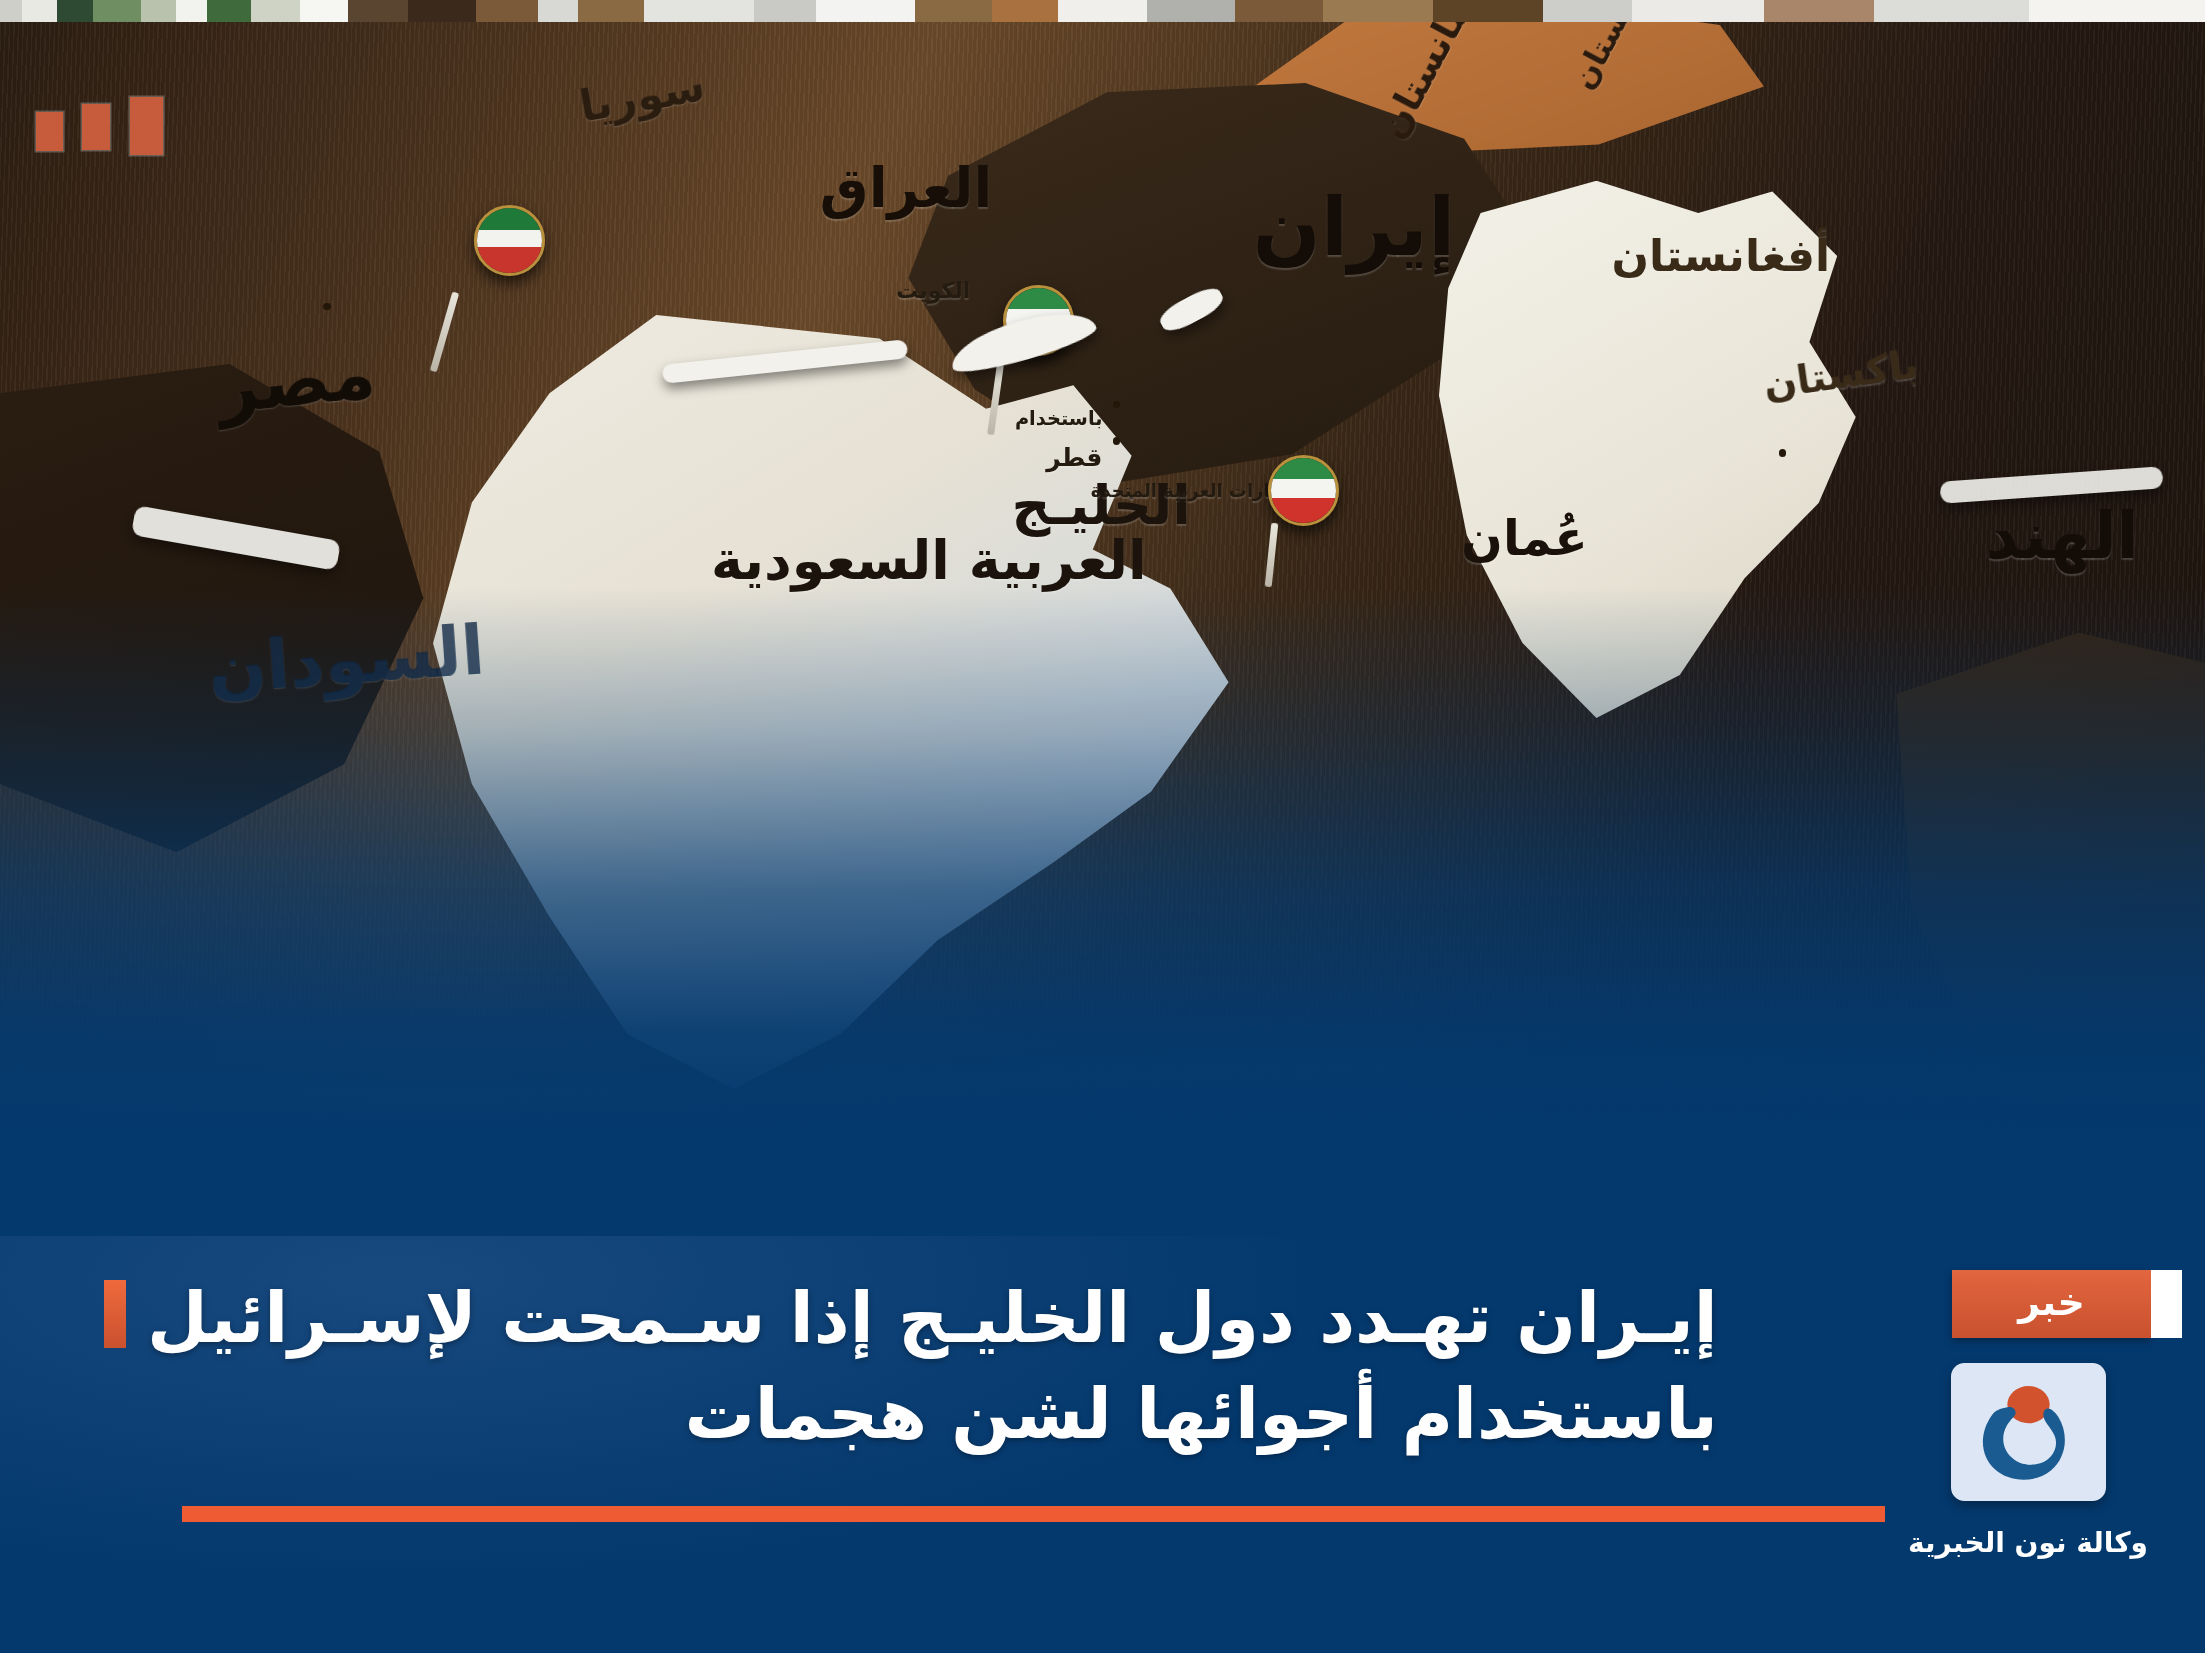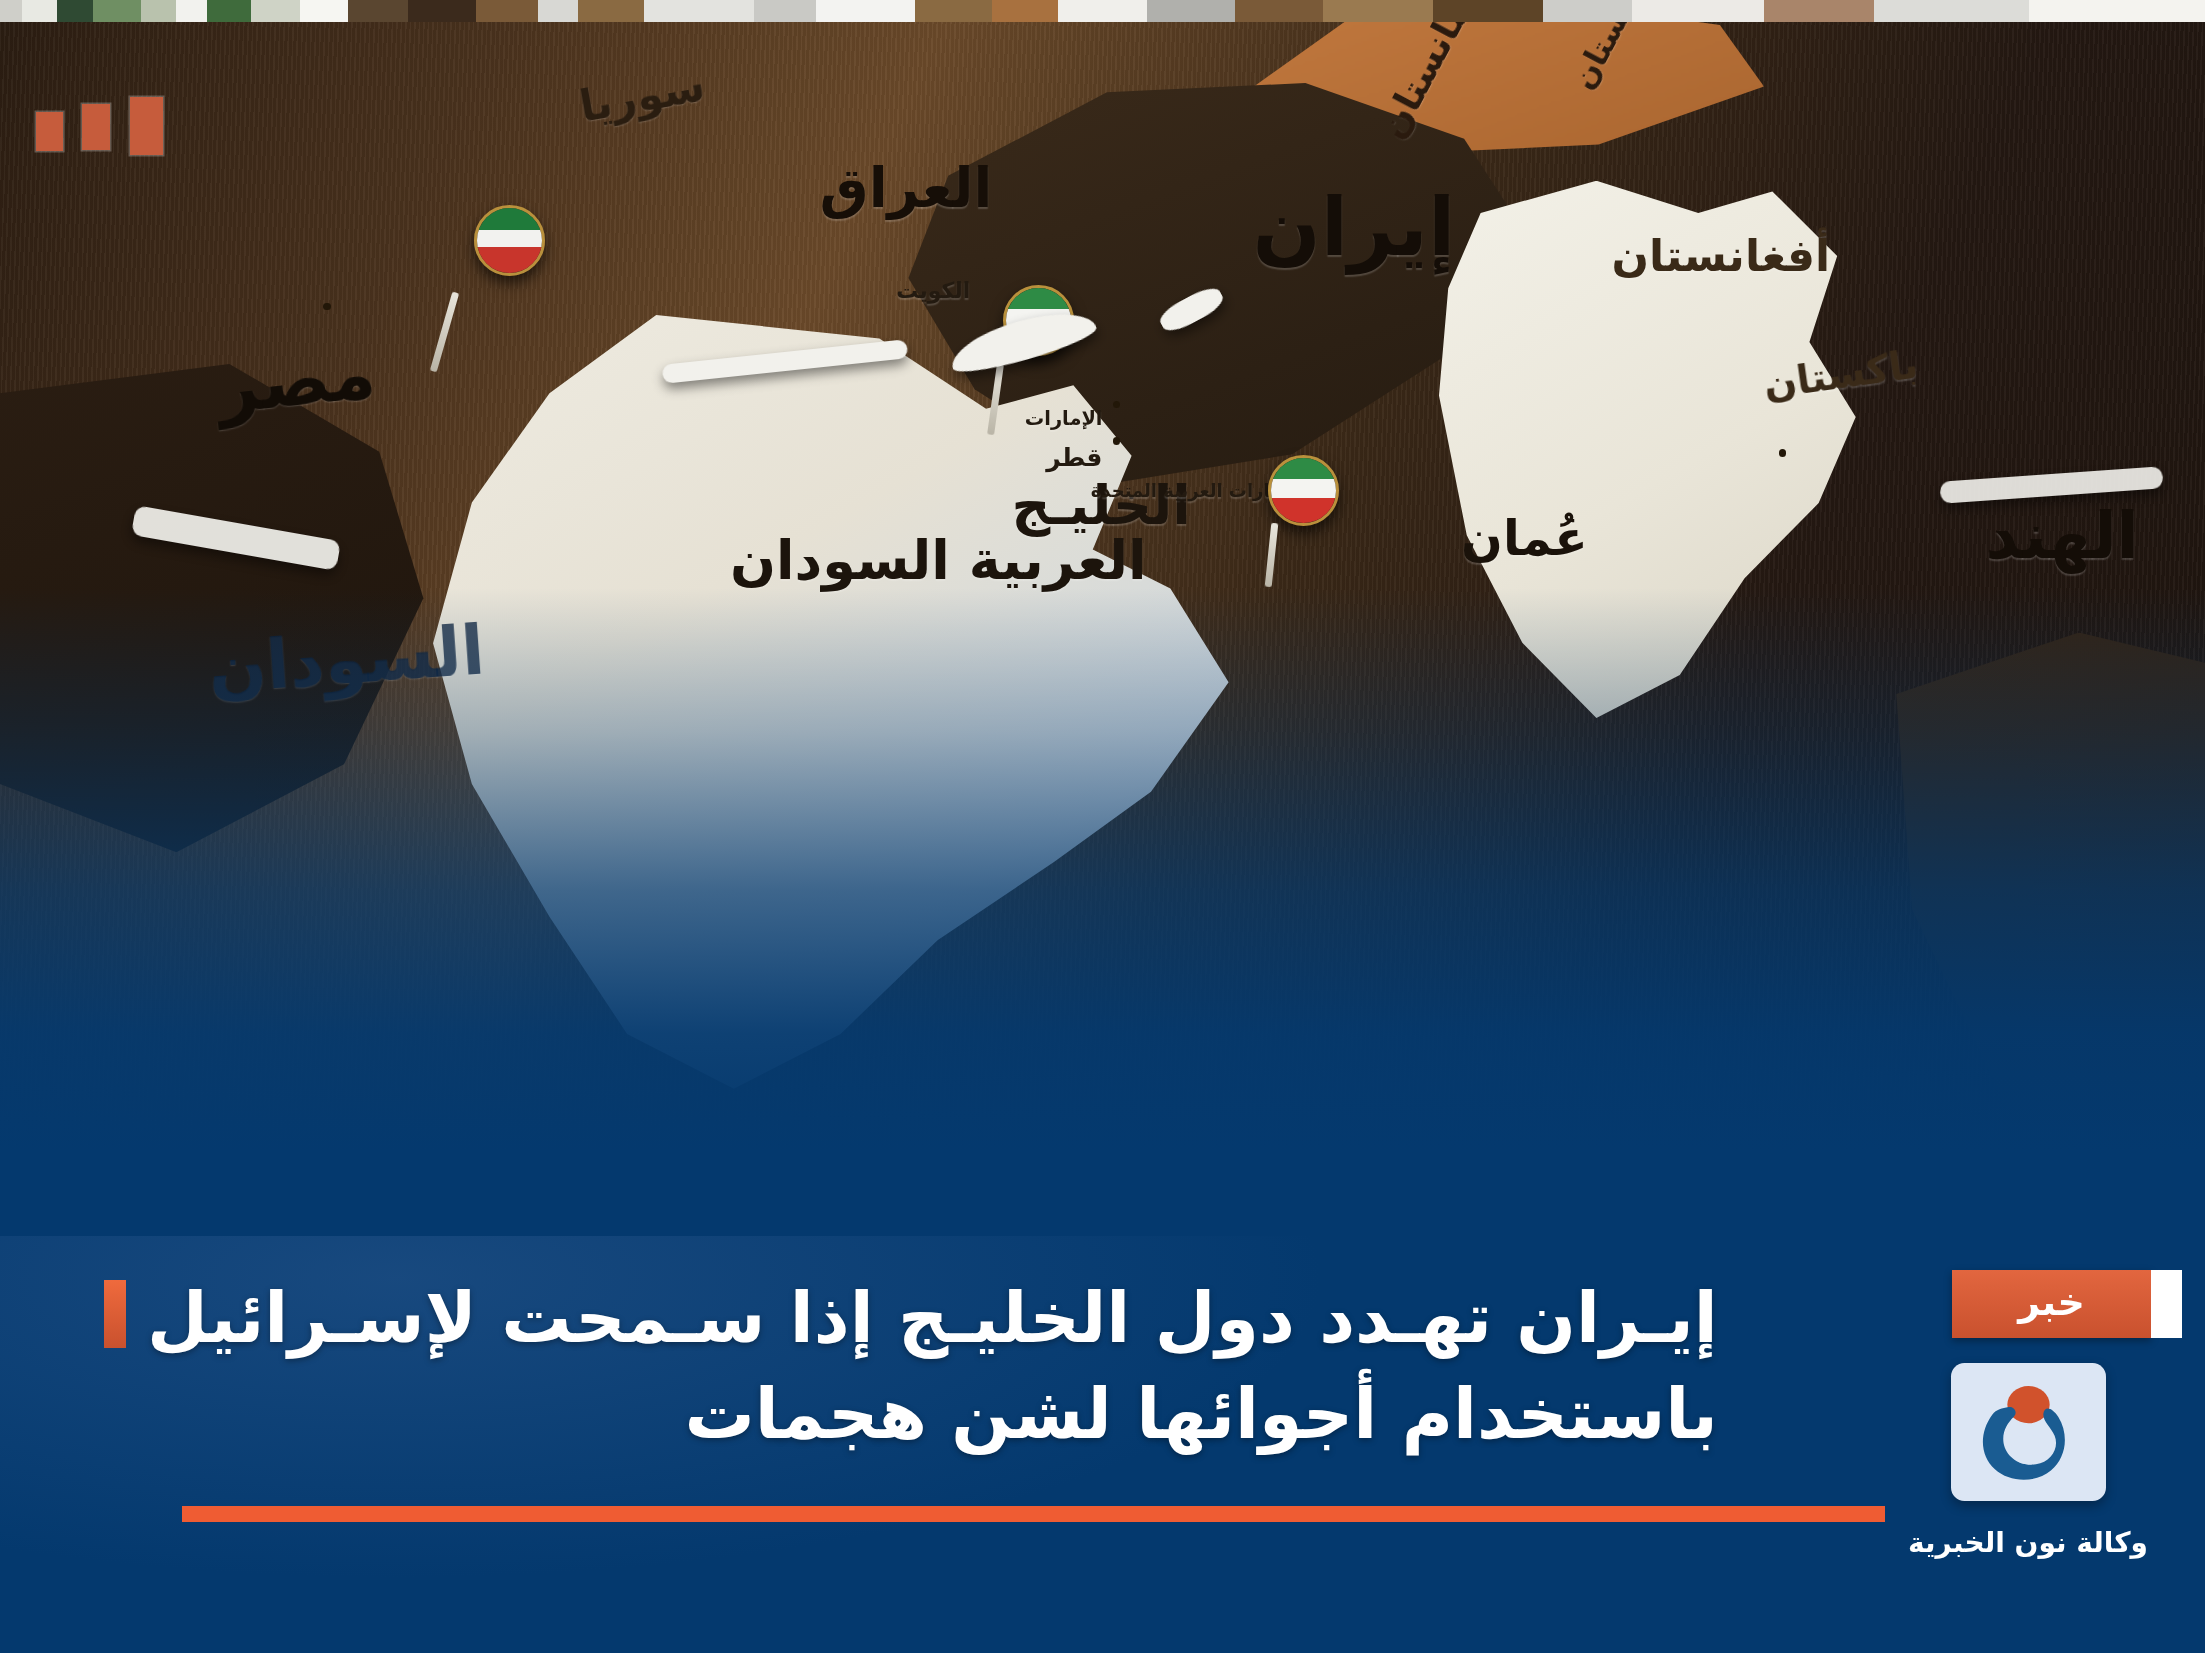--- a/index.html
+++ b/index.html
@@ -264,25 +264,25 @@
 
     <div class="maplabel ml-syria">سوريا</div>
     <div class="maplabel ml-turkm">تركمانستان</div>
     <div class="maplabel ml-uzbek">أوزبكستان</div>
     <div class="maplabel ml-iraq">العراق</div>
     <div class="maplabel ml-iran">إيران</div>
     <div class="maplabel ml-afgh">أفغانستان</div>
     <div class="maplabel ml-pak">باكستان</div>
     <div class="maplabel ml-egypt">مصر</div>
     <div class="maplabel ml-ksa1">الخليـج</div>
-    <div class="maplabel ml-ksa2">العربية السودان</div>
+    <div class="maplabel ml-ksa2">العربية السعودية</div>
     <div class="maplabel ml-oman">عُمان</div>
     <div class="maplabel ml-india">الهند</div>
     <div class="maplabel ml-qatar">قطر</div>
-    <div class="maplabel ml-bah">الإمارات</div>
+    <div class="maplabel ml-bah">باستخدام</div>
     <div class="maplabel ml-kuwait">الكويت</div>
     <div class="maplabel ml-uae">الإمارات العربية المتحدة</div>
     <div class="maplabel ml-sudan">السودان</div>
 
     <div class="dot" style="right:49.2%;top:31%;"></div>
     <div class="dot" style="right:49.2%;top:34%;"></div>
     <div class="dot" style="right:85%;top:23%;"></div>
     <div class="dot" style="right:19%;top:35%;"></div>
 
     <div class="pin pin-ps">

